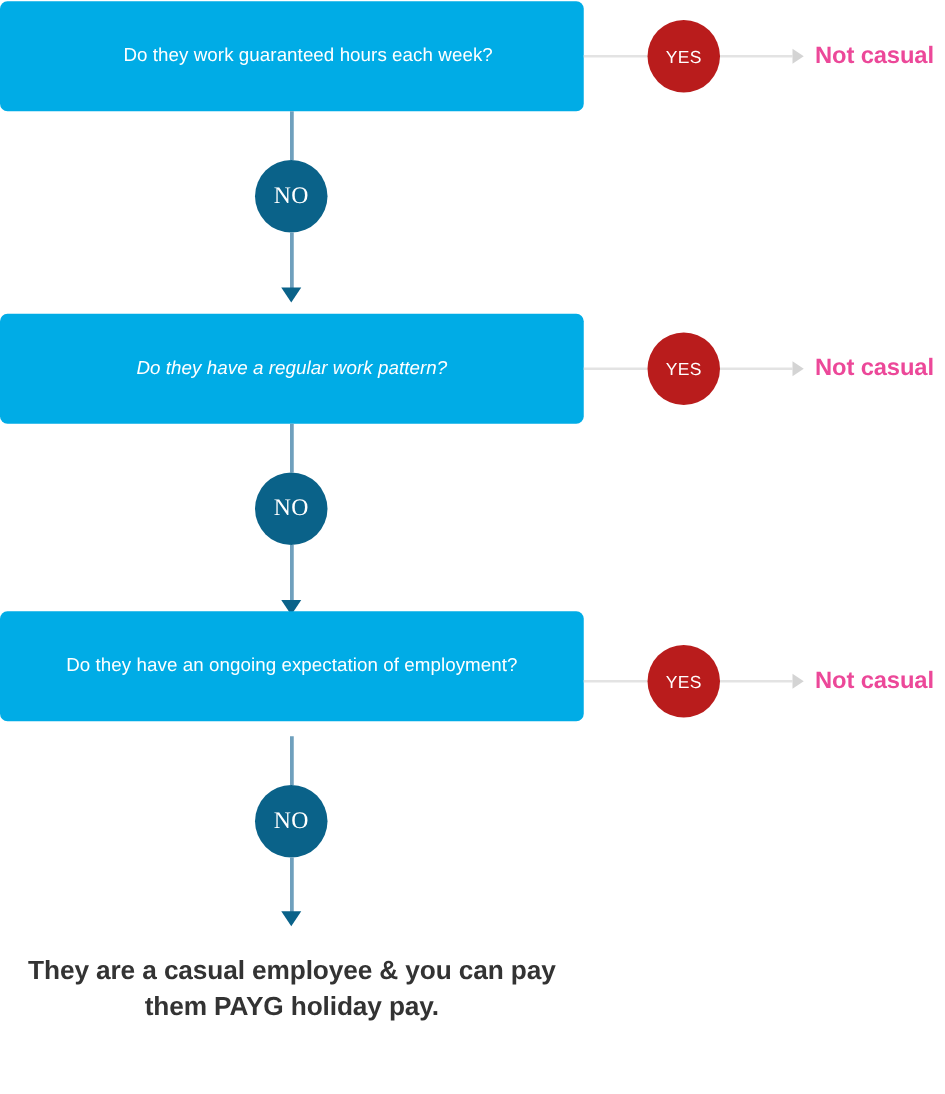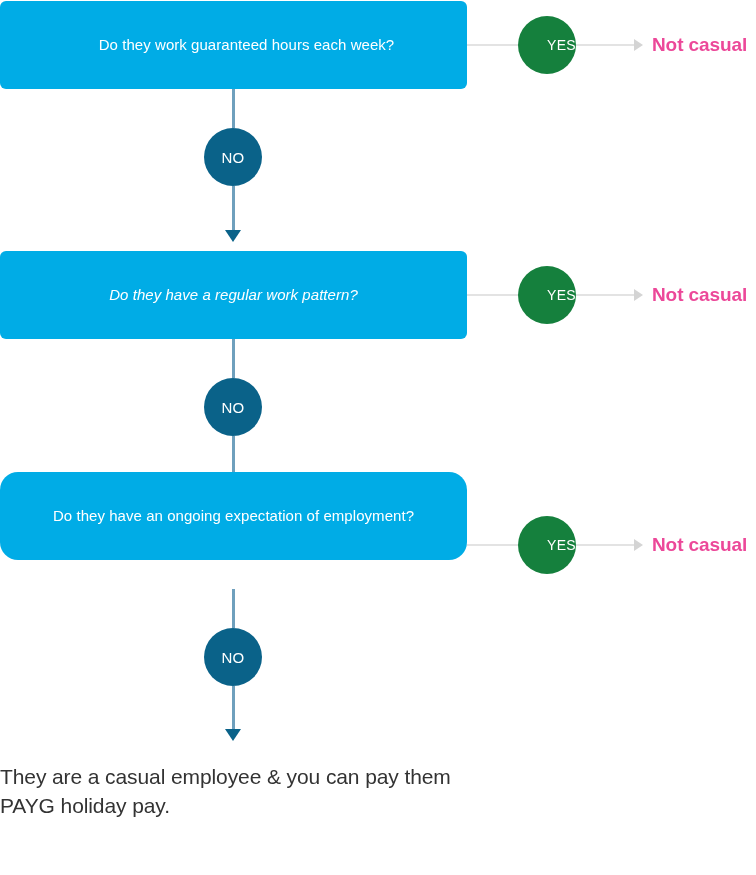--- a/index.html
+++ b/index.html
@@ -48,24 +48,24 @@
     height: 2px;
     background: #e3e3e3;
     left: 467px;
     width: 51px;
   }
   .yes-circle {
     position: absolute;
     width: 58px;
     height: 58px;
     border-radius: 50%;
-    background: #15803d;
+    background: #b91c1c;
     display: flex;
     align-items: center;
-    justify-content: flex-end;
+    justify-content: center;
   }
   .yes-circle .yes-text {
     color: #ffffff;
     font-size: 14px;
     font-weight: 400;
     letter-spacing: 0.3px;
   }
   .yes-line-right {
     position: absolute;
     height: 2px;
@@ -104,43 +104,45 @@
     width: 58px;
     height: 58px;
     border-radius: 50%;
     background: #0a6289;
     display: flex;
     align-items: center;
     justify-content: center;
   }
   .no-circle .no-text {
     color: #ffffff;
-    font-size: 15px;
+    font-size: 19px;
     font-weight: 400;
     letter-spacing: 0.3px;
+    font-family: Liberation Serif, serif;
   }
   .no-arrowhead {
     position: absolute;
     left: 225px;
     width: 0;
     height: 0;
     border-left: 8px solid transparent;
     border-right: 8px solid transparent;
     border-top: 12px solid #0a6289;
   }
 
   
   .conclusion {
     position: absolute;
     left: 0;
     top: 762px;
     width: 467px;
+    text-align: center;
     color: #333333;
     font-size: 21px;
-    font-weight: normal;
+    font-weight: bold;
     line-height: 29px;
     letter-spacing: -0.1px;
   }
 </style>
 </head>
 <body>
 
 <div id="flowchart">
 
   <div class="decision-box" style="top:1px;padding-left:40px;">
@@ -174,21 +176,21 @@
   <div class="yes-arrowhead" style="left:634px; top:289px;"></div>
   <div class="outcome-text" style="top:284px;">Not casual</div>
 
   <div class="no-line" style="top:339px; height:39px;"></div>
   <div class="no-circle" style="top:378px;">
     <span class="no-text">NO</span>
   </div>
   <div class="no-line" style="top:436px; height:46px;"></div>
   <div class="no-arrowhead" style="top:480px;"></div>
 
-  <div class="decision-box" style="top:472px;border-radius:18px;">
+  <div class="decision-box" style="top:489px;">
     <span class="q-text">Do they have an ongoing expectation of employment?</span>
   </div>
 
   <div class="yes-line-left" style="top:544px;"></div>
   <div class="yes-circle" style="left:518px; top:516px;">
     <span class="yes-text">YES</span>
   </div>
   <div class="yes-line-right" style="top:544px;"></div>
   <div class="yes-arrowhead" style="left:634px; top:539px;"></div>
   <div class="outcome-text" style="top:534px;">Not casual</div>

